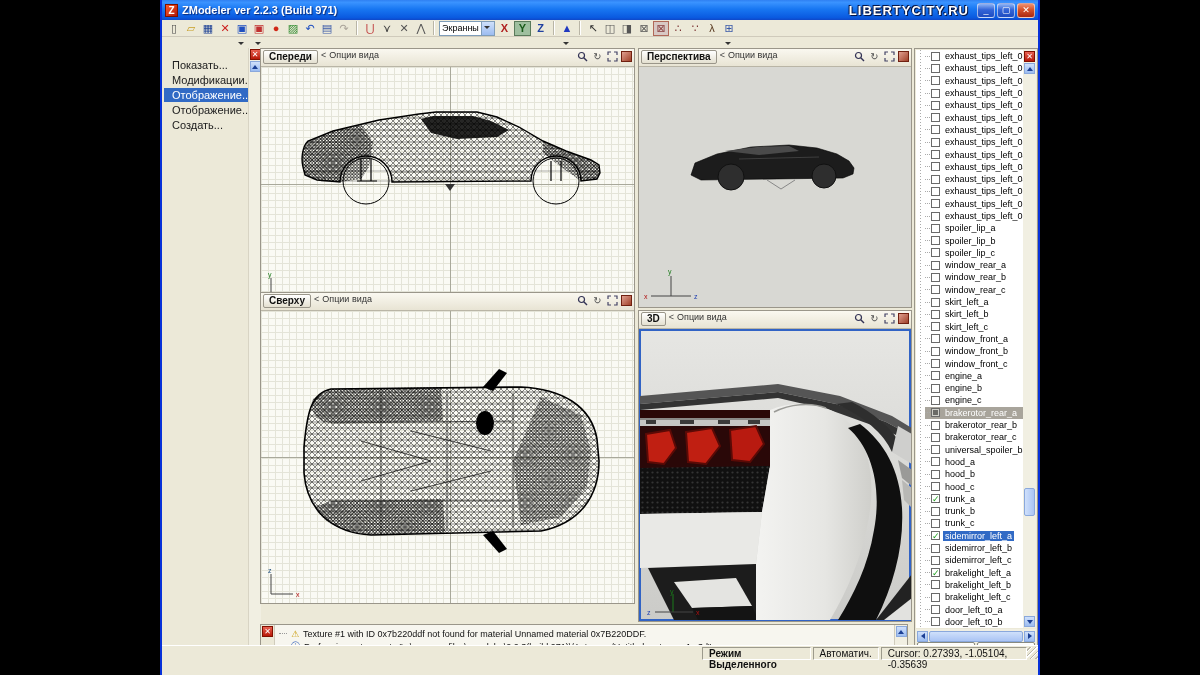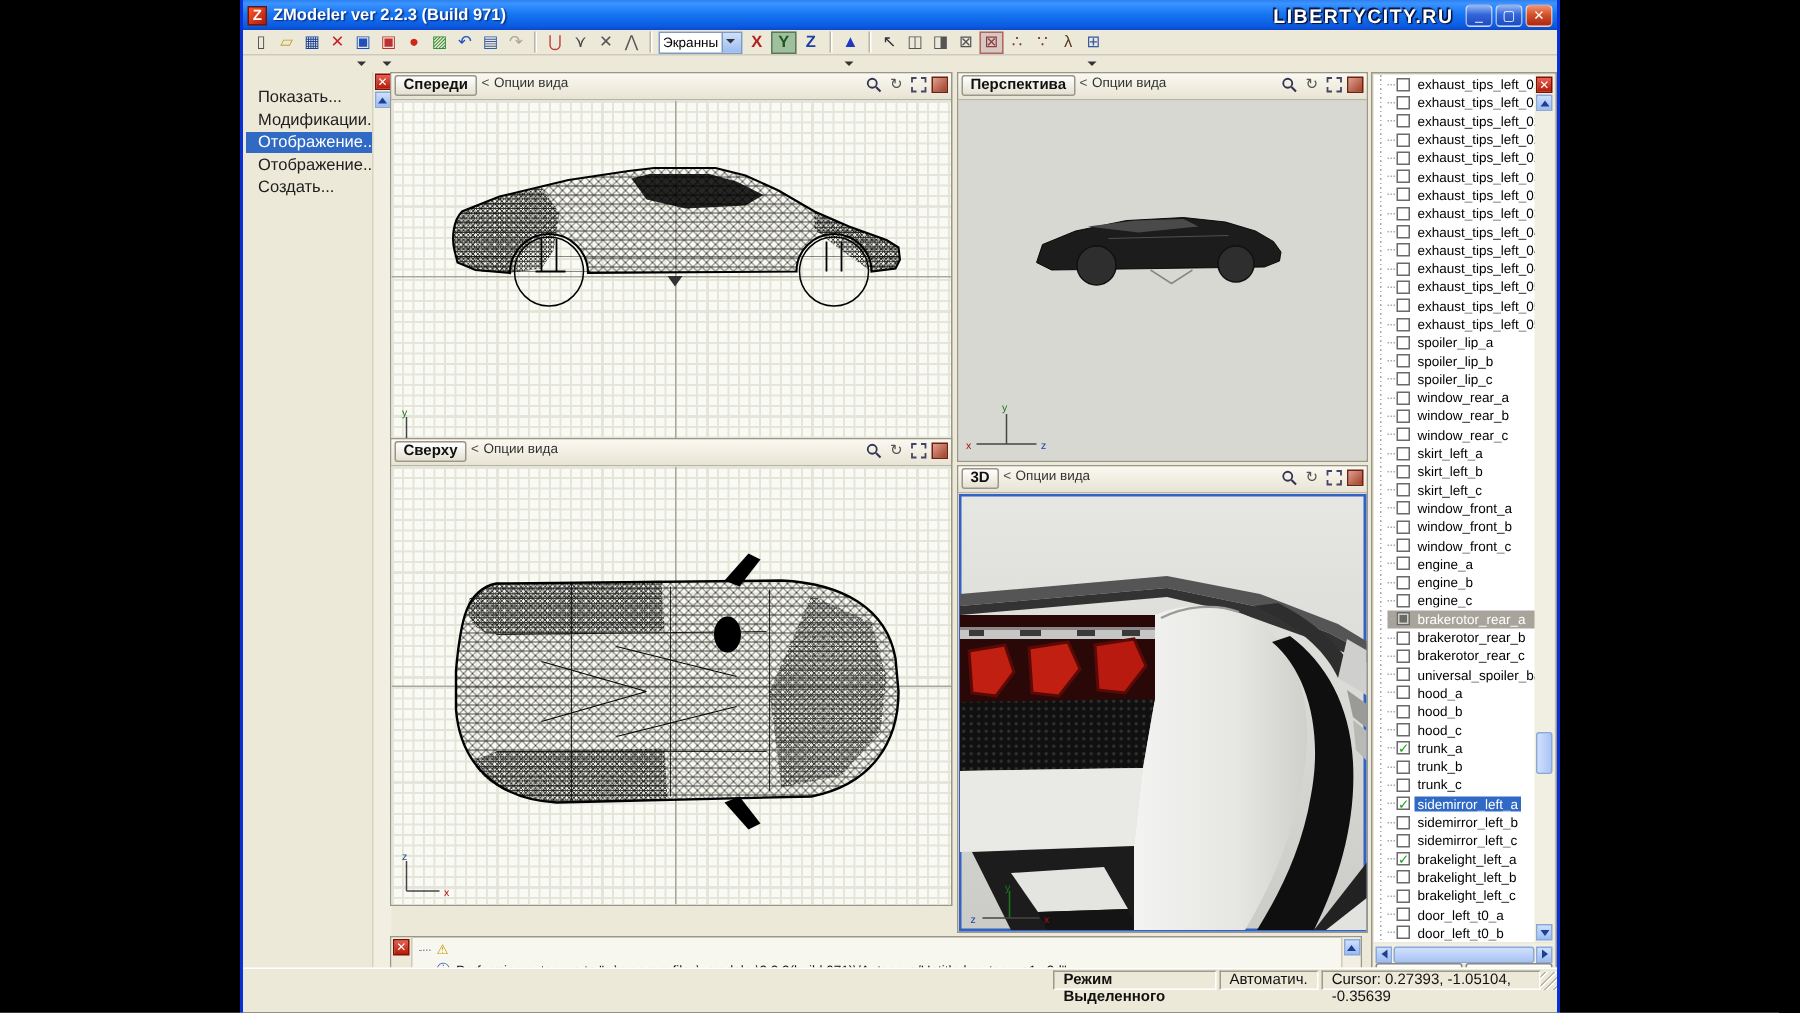--- a/index.html
+++ b/index.html
@@ -103,21 +103,21 @@
   .logleft{width:14px;background:#ECE9D8;border-right:1px solid #d0ccbc;}
   .logbody{flex:1;padding:2px 4px;overflow:hidden;}
   .logrow{font-size:9px;color:#111;display:flex;align-items:center;gap:4px;height:13px;white-space:nowrap;}
   .logrow::before{content:"";width:8px;border-top:1px dotted #999;}
   .lic{font-size:9px;}
   .lic.warn{color:#C89800;}
   .lic.info{color:#2858B8;}
   .logscroll{width:13px;background:#F1EFE2;border-left:1px solid #d0ccbc;position:relative;}
   
   .statusbar{position:absolute;left:0;bottom:0;width:876px;height:15px;background:#ECE9D8;border-top:1px solid #fff;
-    display:flex;align-items:flex-end;font-size:10px;color:#111;}
+    display:flex;align-items:center;font-size:10px;color:#111;}
   .sseg{height:13px;border:1px solid;border-color:#9c9a8c #fff #fff #9c9a8c;padding:0 6px;line-height:11px;margin-left:2px;}
   .sseg.mode{margin-left:540px;font-weight:bold;}
   .sseg.cursor{width:158px;}
   .grip{margin-left:auto;width:12px;height:12px;background:repeating-linear-gradient(135deg,transparent 0 2px,#b9b5a6 2px 3px,#fff 3px 4px);}
 </style>
 </head>
 <body>
 
 <div class="win">
 
@@ -417,20 +417,21 @@
       </div>
     </div>
 
     <div class="logpanel">
       <div class="logleft">
         <div class="redx">✕</div>
       </div>
       <div class="logbody" id="logbody">
           <div class="logrow">
             <span class="lic warn">⚠</span>
+            <span>Texture #1 with ID 0x7b220ddf not found for material Unnamed material 0x7B220DDF.</span>
           </div>
           <div class="logrow">
             <span class="lic info">ⓘ</span>
             <span>Performing autosave to "c:\program files\zmodeler\2.2.3(build 971)\/Autosave/Untitled_autosave1.z3d"</span>
           </div>
         </div>
       <div class="logscroll">
         <div class="sarr" style="margin-top:1px;">
             <div class="tri-up"></div>
           </div>

